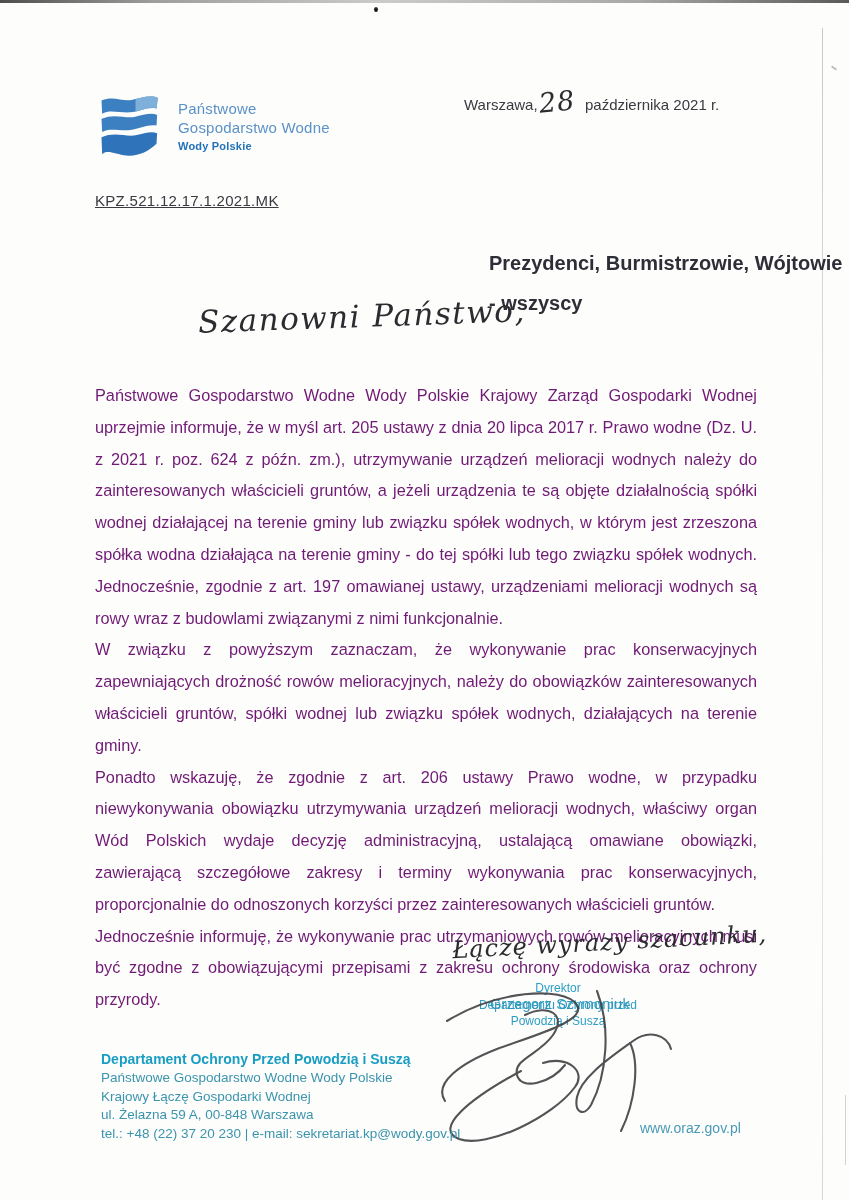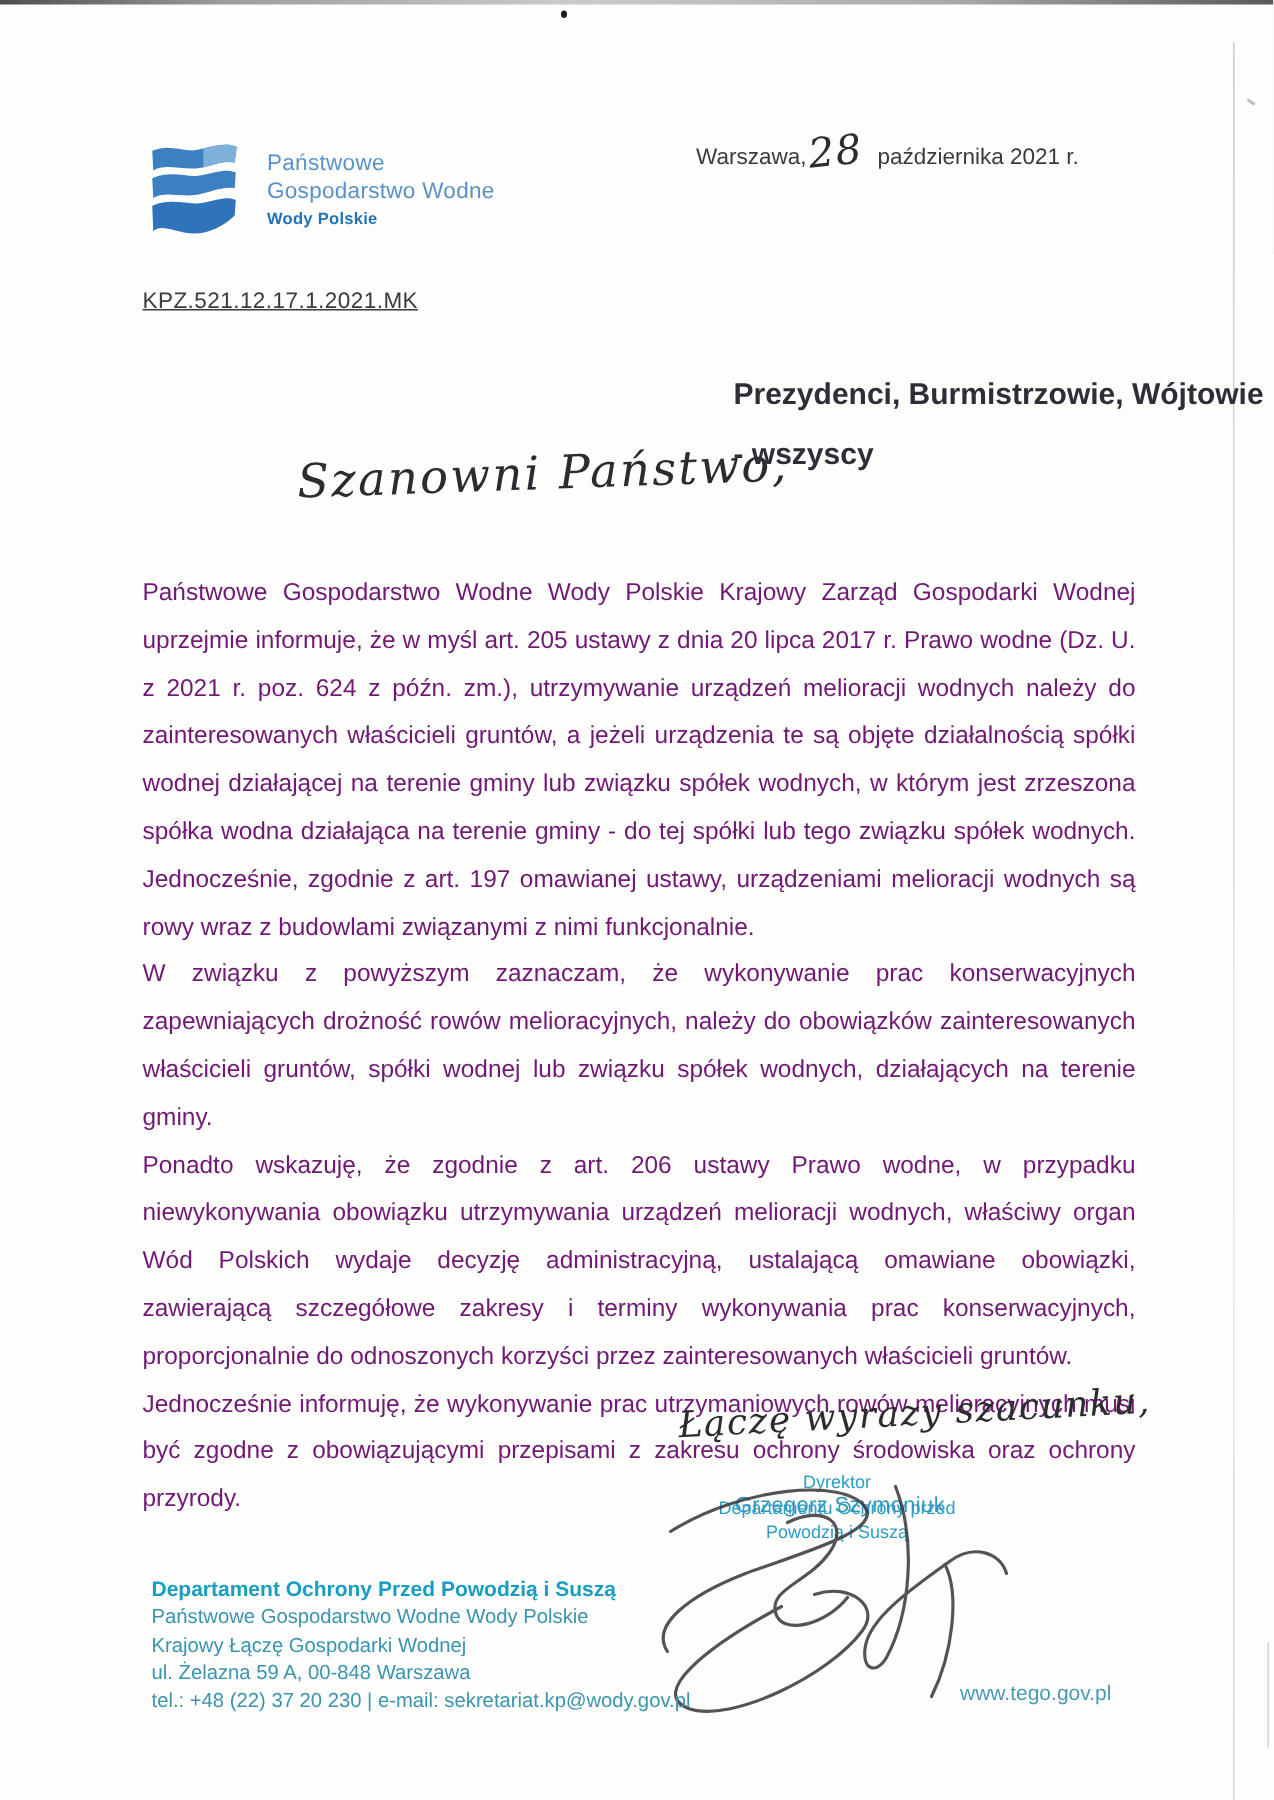--- a/index.html
+++ b/index.html
@@ -119,15 +119,15 @@
   </svg>
 
   <div class="footer">
     <div class="dept">Departament Ochrony Przed Powodzią i Suszą</div>
     <div>Państwowe Gospodarstwo Wodne Wody Polskie</div>
     <div>Krajowy Łączę Gospodarki Wodnej</div>
     <div>ul. Żelazna 59 A, 00-848 Warszawa</div>
     <div>tel.: +48 (22) 37 20 230 | e-mail: sekretariat.kp@wody.gov.pl</div>
   </div>
 
-  <div class="website">www.tego.gov.pl</div>
+  <div class="website">www.oraz.gov.pl</div>
 
 </div>
 
 </body></html>

